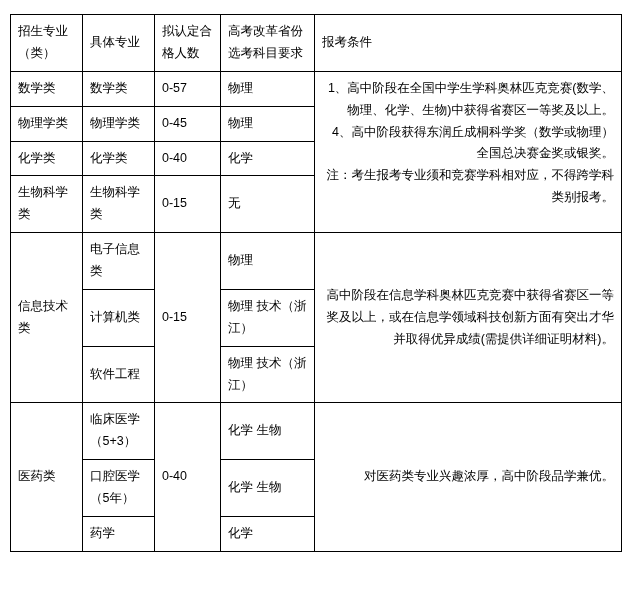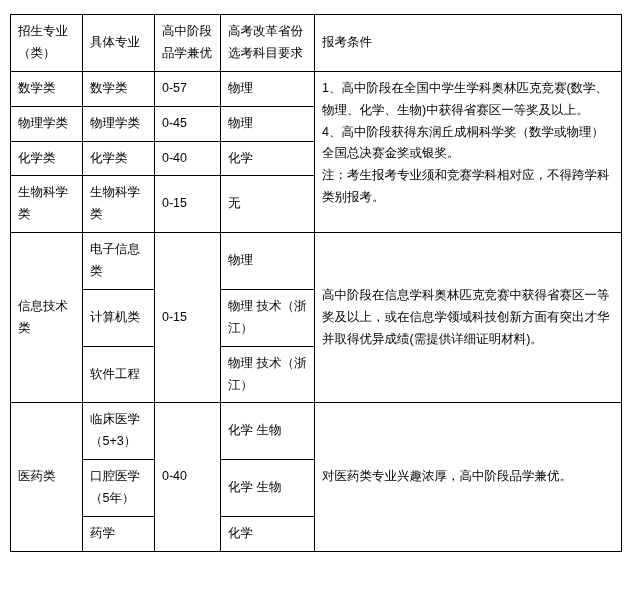--- a/index.html
+++ b/index.html
@@ -37,20 +37,21 @@
   .c4 { width: 94px; }
   .c5 { width: 307px; }
 
   td.head {
     vertical-align: top;
     line-height: 1.8;
   }
   td.cond {
     vertical-align: middle;
     line-height: 1.95;
+    text-align: right;
   }
   td.cond.top {
     vertical-align: top;
   }
   .bold {
     font-weight: normal;
   }
   .p {
     margin: 0;
   }
@@ -64,21 +65,21 @@
       <col class="c1">
         <col class="c2">
         <col class="c3">
         <col class="c4">
         <col class="c5">
     </colgroup>
     <tbody>
       <tr>
         <td class="head">招生专业（类）</td>
         <td class="head">具体专业</td>
-        <td class="head">高中阶段品学兼优</td>
+        <td class="head">拟认定合格人数</td>
         <td class="head">高考改革省份选考科目要求</td>
         <td class="head">报考条件</td>
       </tr>
 
       <tr>
         <td>数学类</td>
         <td>数学类</td>
         <td>0-57</td>
         <td>物理</td>
         <td class="cond top" rowspan="4">

